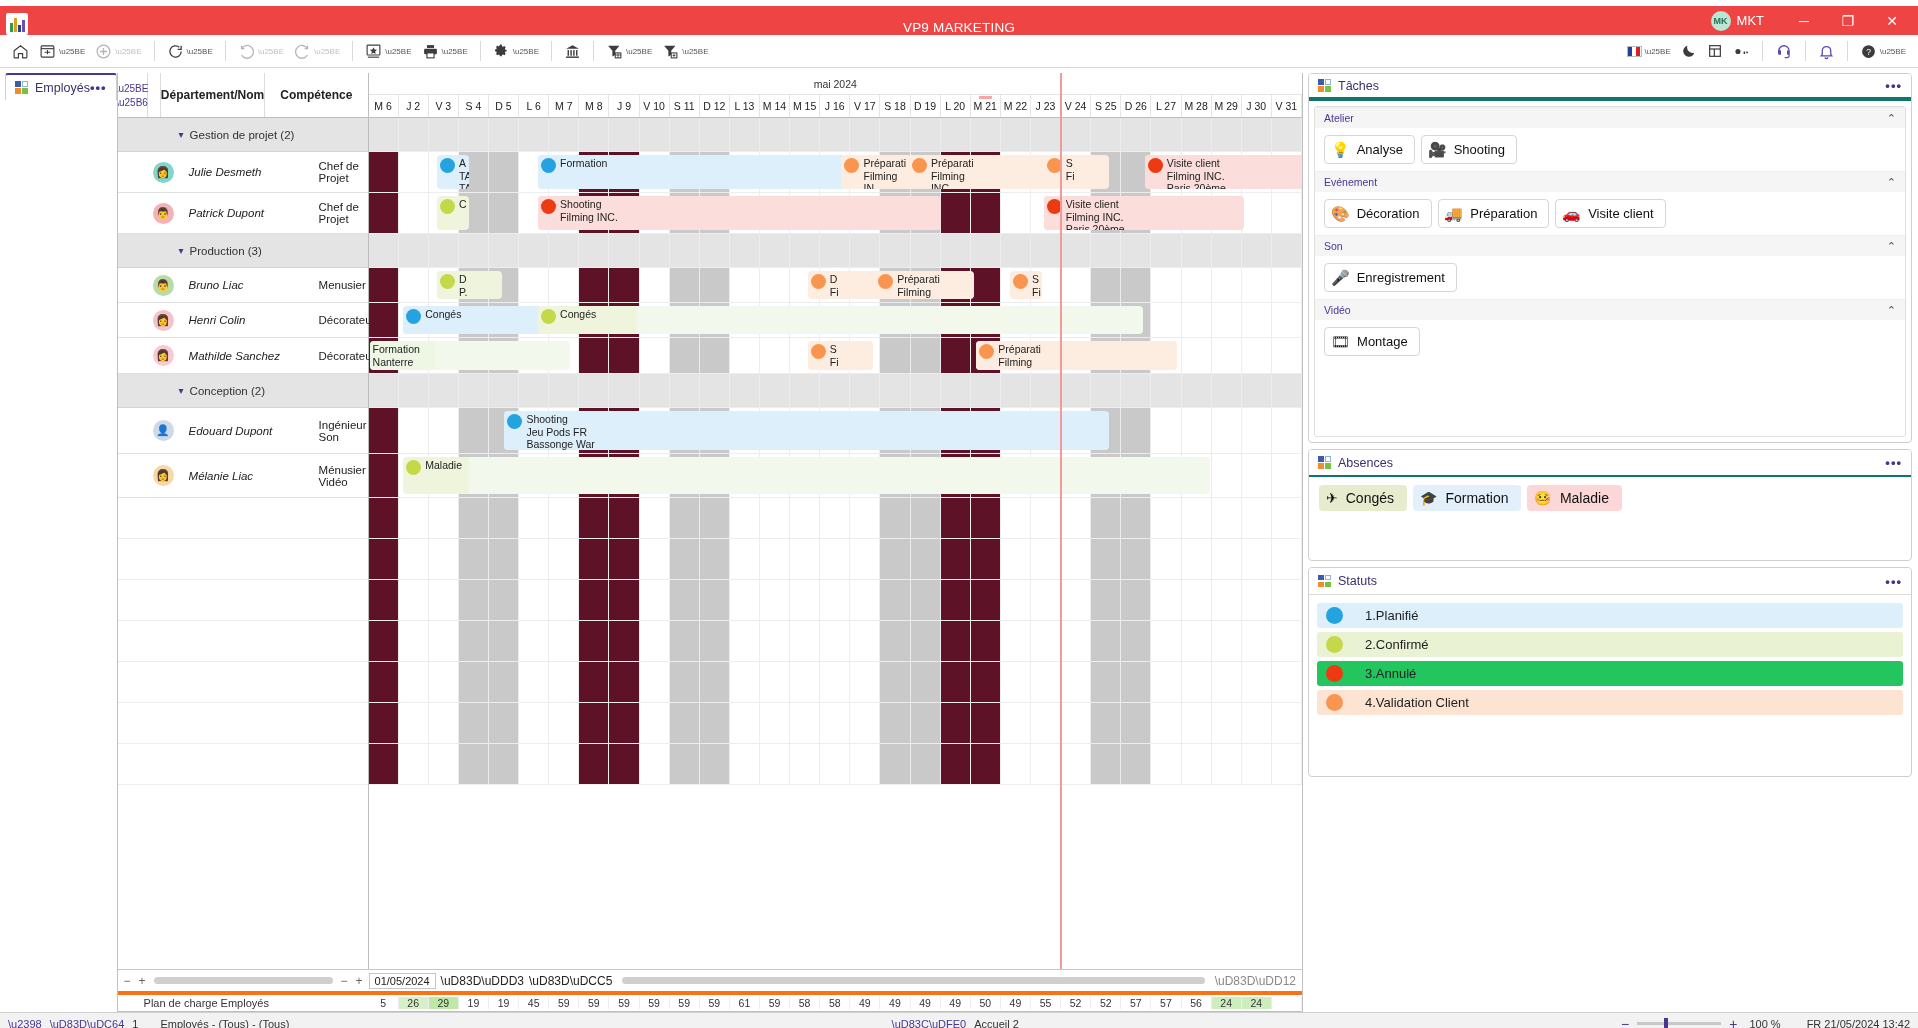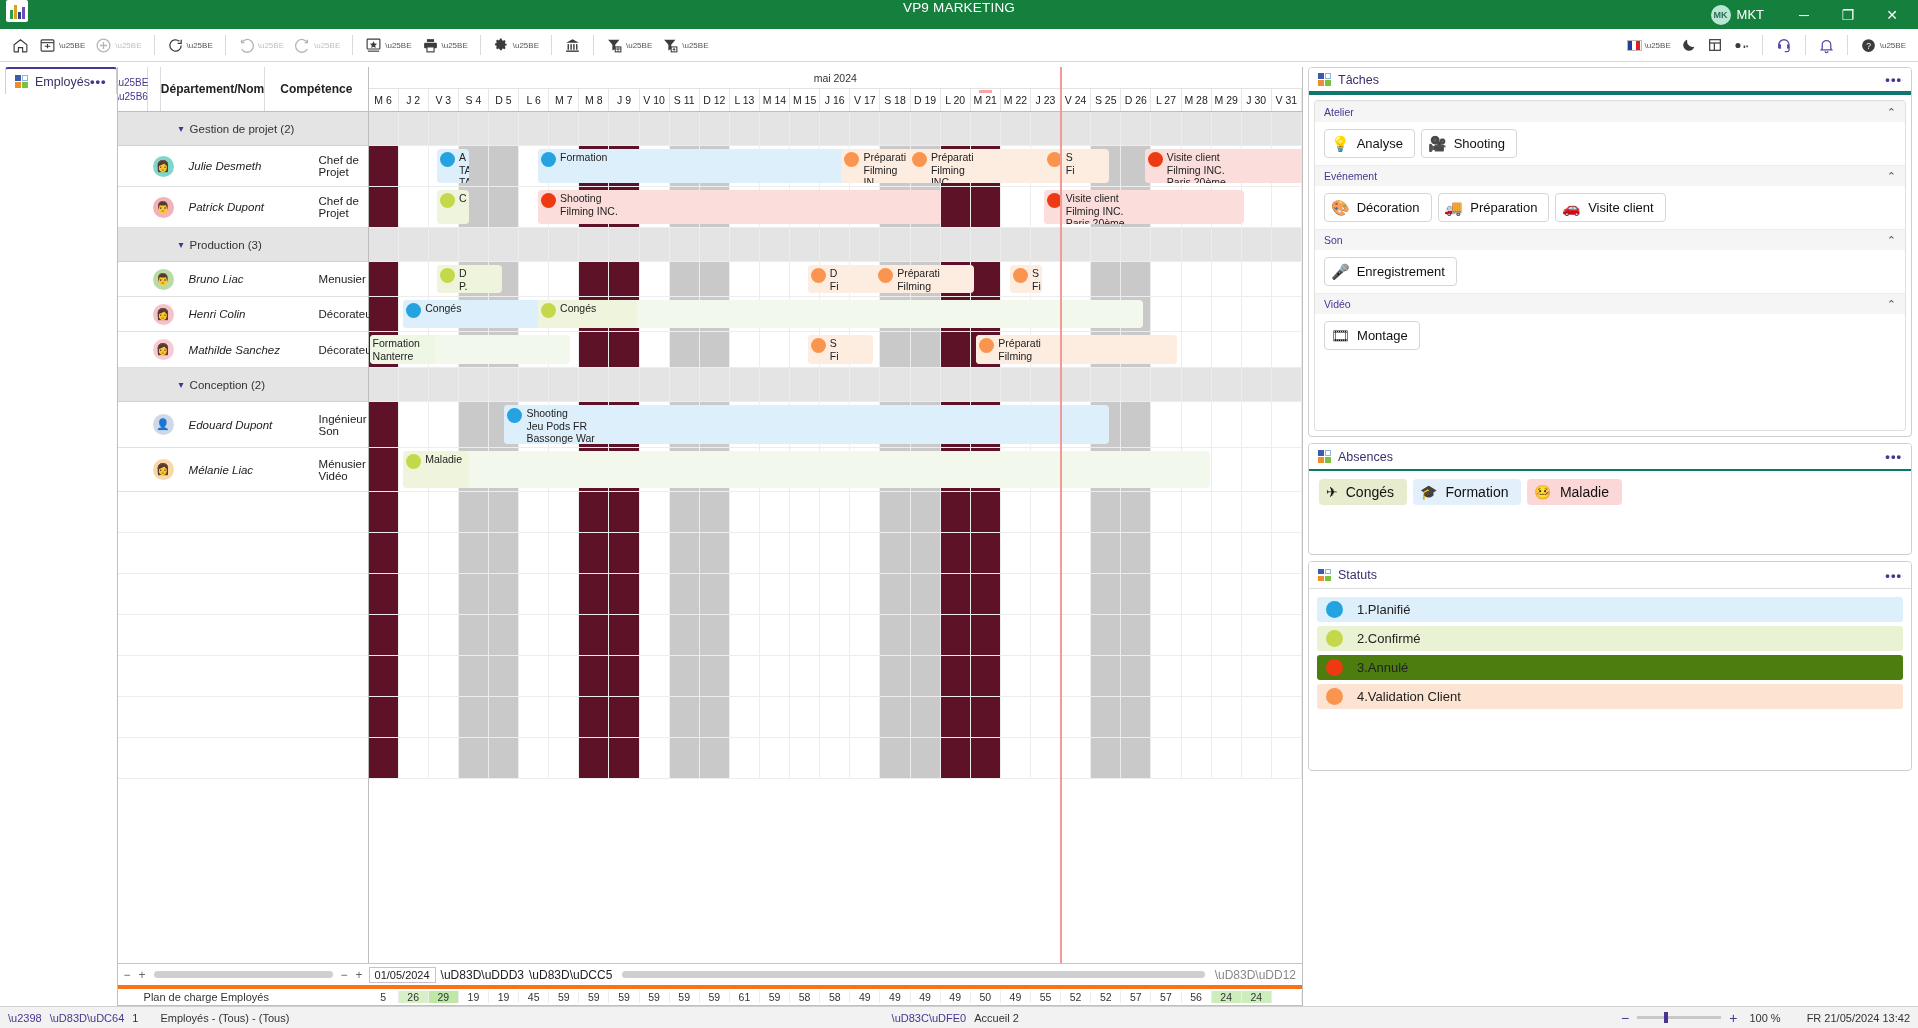--- a/index.html
+++ b/index.html
@@ -6,22 +6,22 @@
   html, body { margin:0; padding:0; }
   body {
     width:1918px; height:1028px;
     font-family:"Liberation Sans", sans-serif;
     font-size:12px; color:#222; background:#fff;
     overflow:hidden;
   }
 
   
   #titlebar{
-    height:29px; background:#15803d; color:#fff;
-    display:flex; align-items:flex-start; position:relative;
+    height:29px; background:#ef4444; color:#fff;
+    display:flex; align-items:flex-end; position:relative;margin-top:6px;
   }
   #applogo{
     width:22px;height:22px;margin-left:6px;border-radius:2px;background:#fff;
     display:flex;align-items:flex-end;justify-content:center;gap:1px;padding-bottom:3px;
   }
   #applogo i{display:block;width:3px;background:#2a3f8f;}
   #applogo i:nth-child(1){height:9px;background:#2a9f45;}
   #applogo i:nth-child(2){height:14px;background:#d8a321;}
   #applogo i:nth-child(3){height:7px;background:#2a3f8f;}
   #applogo i:nth-child(4){height:12px;background:#6b4fb5;}
@@ -141,21 +141,21 @@
   .sect{height:21px;display:flex;align-items:center;padding:0 9px;background:#f5f5f5;border-top:1px solid #eee;}
   .sect .st{font-size:10.5px;color:#4B3490;}
   .sect .chev{margin-left:auto;color:#555;font-size:11px;}
   .chips{display:flex;flex-wrap:wrap;gap:6px;padding:7px 9px;}
   .chip{
     display:flex;align-items:center;gap:7px;border:1px solid #d6d6d6;border-radius:4px;
     background:#fff;padding:4px 11px 4px 6px;font-size:13px;color:#111;min-height:29px;
   }
   .chip .ic{font-size:15px;line-height:1;}
   .abschip{border-radius:4px;padding:5px 13px 5px 7px;font-size:14px;display:flex;align-items:center;gap:8px;}
-  .statrow{display:flex;align-items:center;gap:14px;padding:4px 9px;margin:4px 8px;border-radius:3px;font-size:13px;}
+  .statrow{display:flex;align-items:center;gap:22px;padding:4px 9px;margin:4px 8px;border-radius:3px;font-size:13px;}
   .statdot{width:17px;height:17px;border-radius:50%;flex:none;}
 
   
   #status{
     height:22px;background:#f2f2f2;border-top:1px solid #d0d0d0;
     display:flex;align-items:center;font-size:11px;color:#333;padding:0 8px;gap:8px;
   }
   #status .sp{margin-left:auto;}
   .zoomslider{width:84px;height:3px;background:#c8c8c8;position:relative;}
   .zoomslider b{position:absolute;left:27px;top:-4px;width:4px;height:11px;background:#4B3490;}
@@ -1321,21 +1321,21 @@
       </div>
       <div id="statlist" style="padding-top:4px;">
           <div class="statrow" style="background: rgb(221, 239, 251);">
             <span class="statdot" style="background:#24a3e0"></span>
             <span>1.Planifié</span>
           </div>
           <div class="statrow" style="background: rgb(234, 242, 212);">
             <span class="statdot" style="background:#c4d84a"></span>
             <span>2.Confirmé</span>
           </div>
-          <div class="statrow" style="background: #4d7c0f;">
+          <div class="statrow" style="background: #22c55e;">
             <span class="statdot" style="background:#ee3a12"></span>
             <span>3.Annulé</span>
           </div>
           <div class="statrow" style="background: rgb(253, 228, 210);">
             <span class="statdot" style="background:#fa9550"></span>
             <span>4.Validation Client</span>
           </div>
         </div>
     </div>
   </div>

